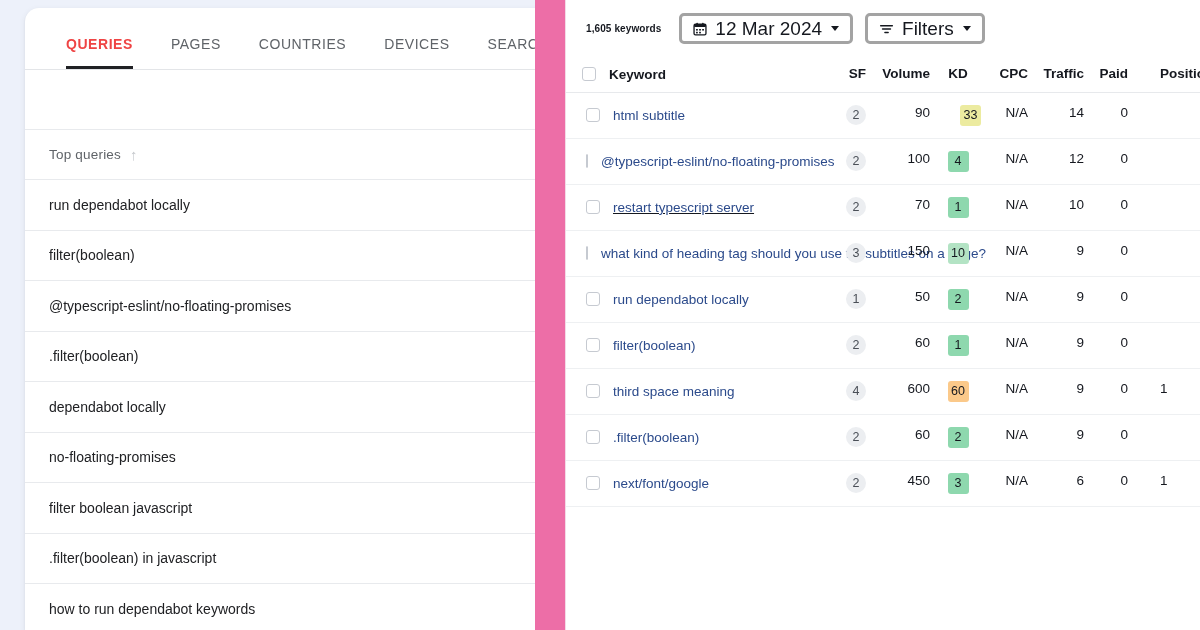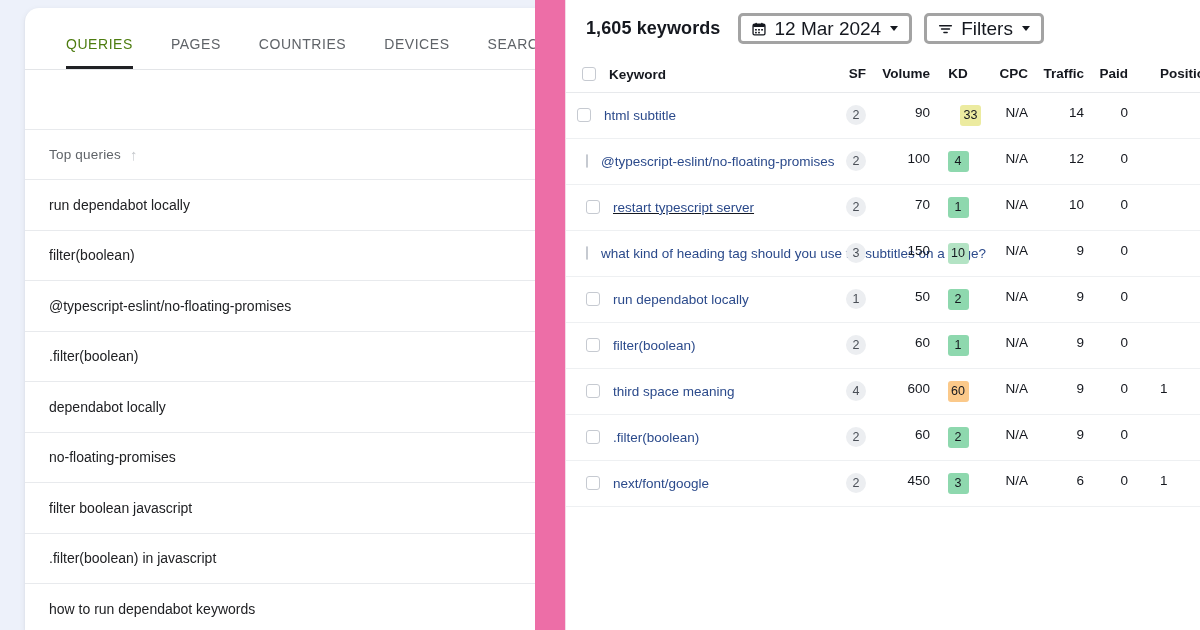--- a/index.html
+++ b/index.html
@@ -39,22 +39,22 @@
     font-size: 14px;
     letter-spacing: .55px;
     color: #5f6368;
     padding: 0 0 14px 0;
     margin-right: 38px;
     white-space: nowrap;
     cursor: pointer;
     border-bottom: 3px solid transparent;
   }
   .tab.active {
-    color: #4d7c0f;
-    font-weight: normal;
+    color: #ef4444;
+    font-weight: bold;
     border-bottom-color: #202124;
   }
   .filters-strip {
     height: 60px;
     border-bottom: 1px solid #e8eaed;
   }
   .queries-head {
     display: flex; align-items: center;
     height: 50px;
     padding: 0 16px 0 24px;
@@ -96,21 +96,21 @@
     overflow: hidden;
     border-left: 1px solid #f3dbe6;
   }
   .toolbar {
     display: flex; align-items: center;
     height: 57px;
     padding-left: 20px;
     gap: 12px;
   }
   .kw-count {
-    font-size: 18px; font-weight: bold; color: #15181f;
+    font-size: 10px; font-weight: bold; color: #15181f;
     letter-spacing: .1px;
     margin-right: 6px;
     white-space: nowrap;
   }
   .pill {
     display: inline-flex; align-items: center; gap: 8px;
     height: 31px;
     padding: 0 11px;
     border: 3px solid #a3a3a3;
     border-radius: 5px;
@@ -291,21 +291,21 @@
             <th class="colvol">Volume</th>
             <th class="colkd">KD</th>
             <th class="colcpc">CPC</th>
             <th class="coltraf">Traffic</th>
             <th class="colpaid">Paid</th>
             <th class="colpos">Positio</th>
           </tr>
       </thead>
       <tbody id="kw-body">
           <tr>
-            <td class="kwcell" style="padding-left: 11px;">
+            <td class="kwcell" style="padding-left: 20px;">
               <span style="display: flex; align-items: flex-start; gap: 13px;">
                 <span class="cb"></span>
                 <span class="kwlink">html subtitle</span>
               </span>
             </td>
             <td class="colsf"><span class="sfbadge">2</span></td>
             <td class="colvol">90</td>
             <td class="colkd"><span class="kdbadge" style="background: rgb(236, 235, 160); margin-left: 24px;">33</span></td>
             <td class="colcpc na">N/A</td>
             <td class="coltraf">14</td>

